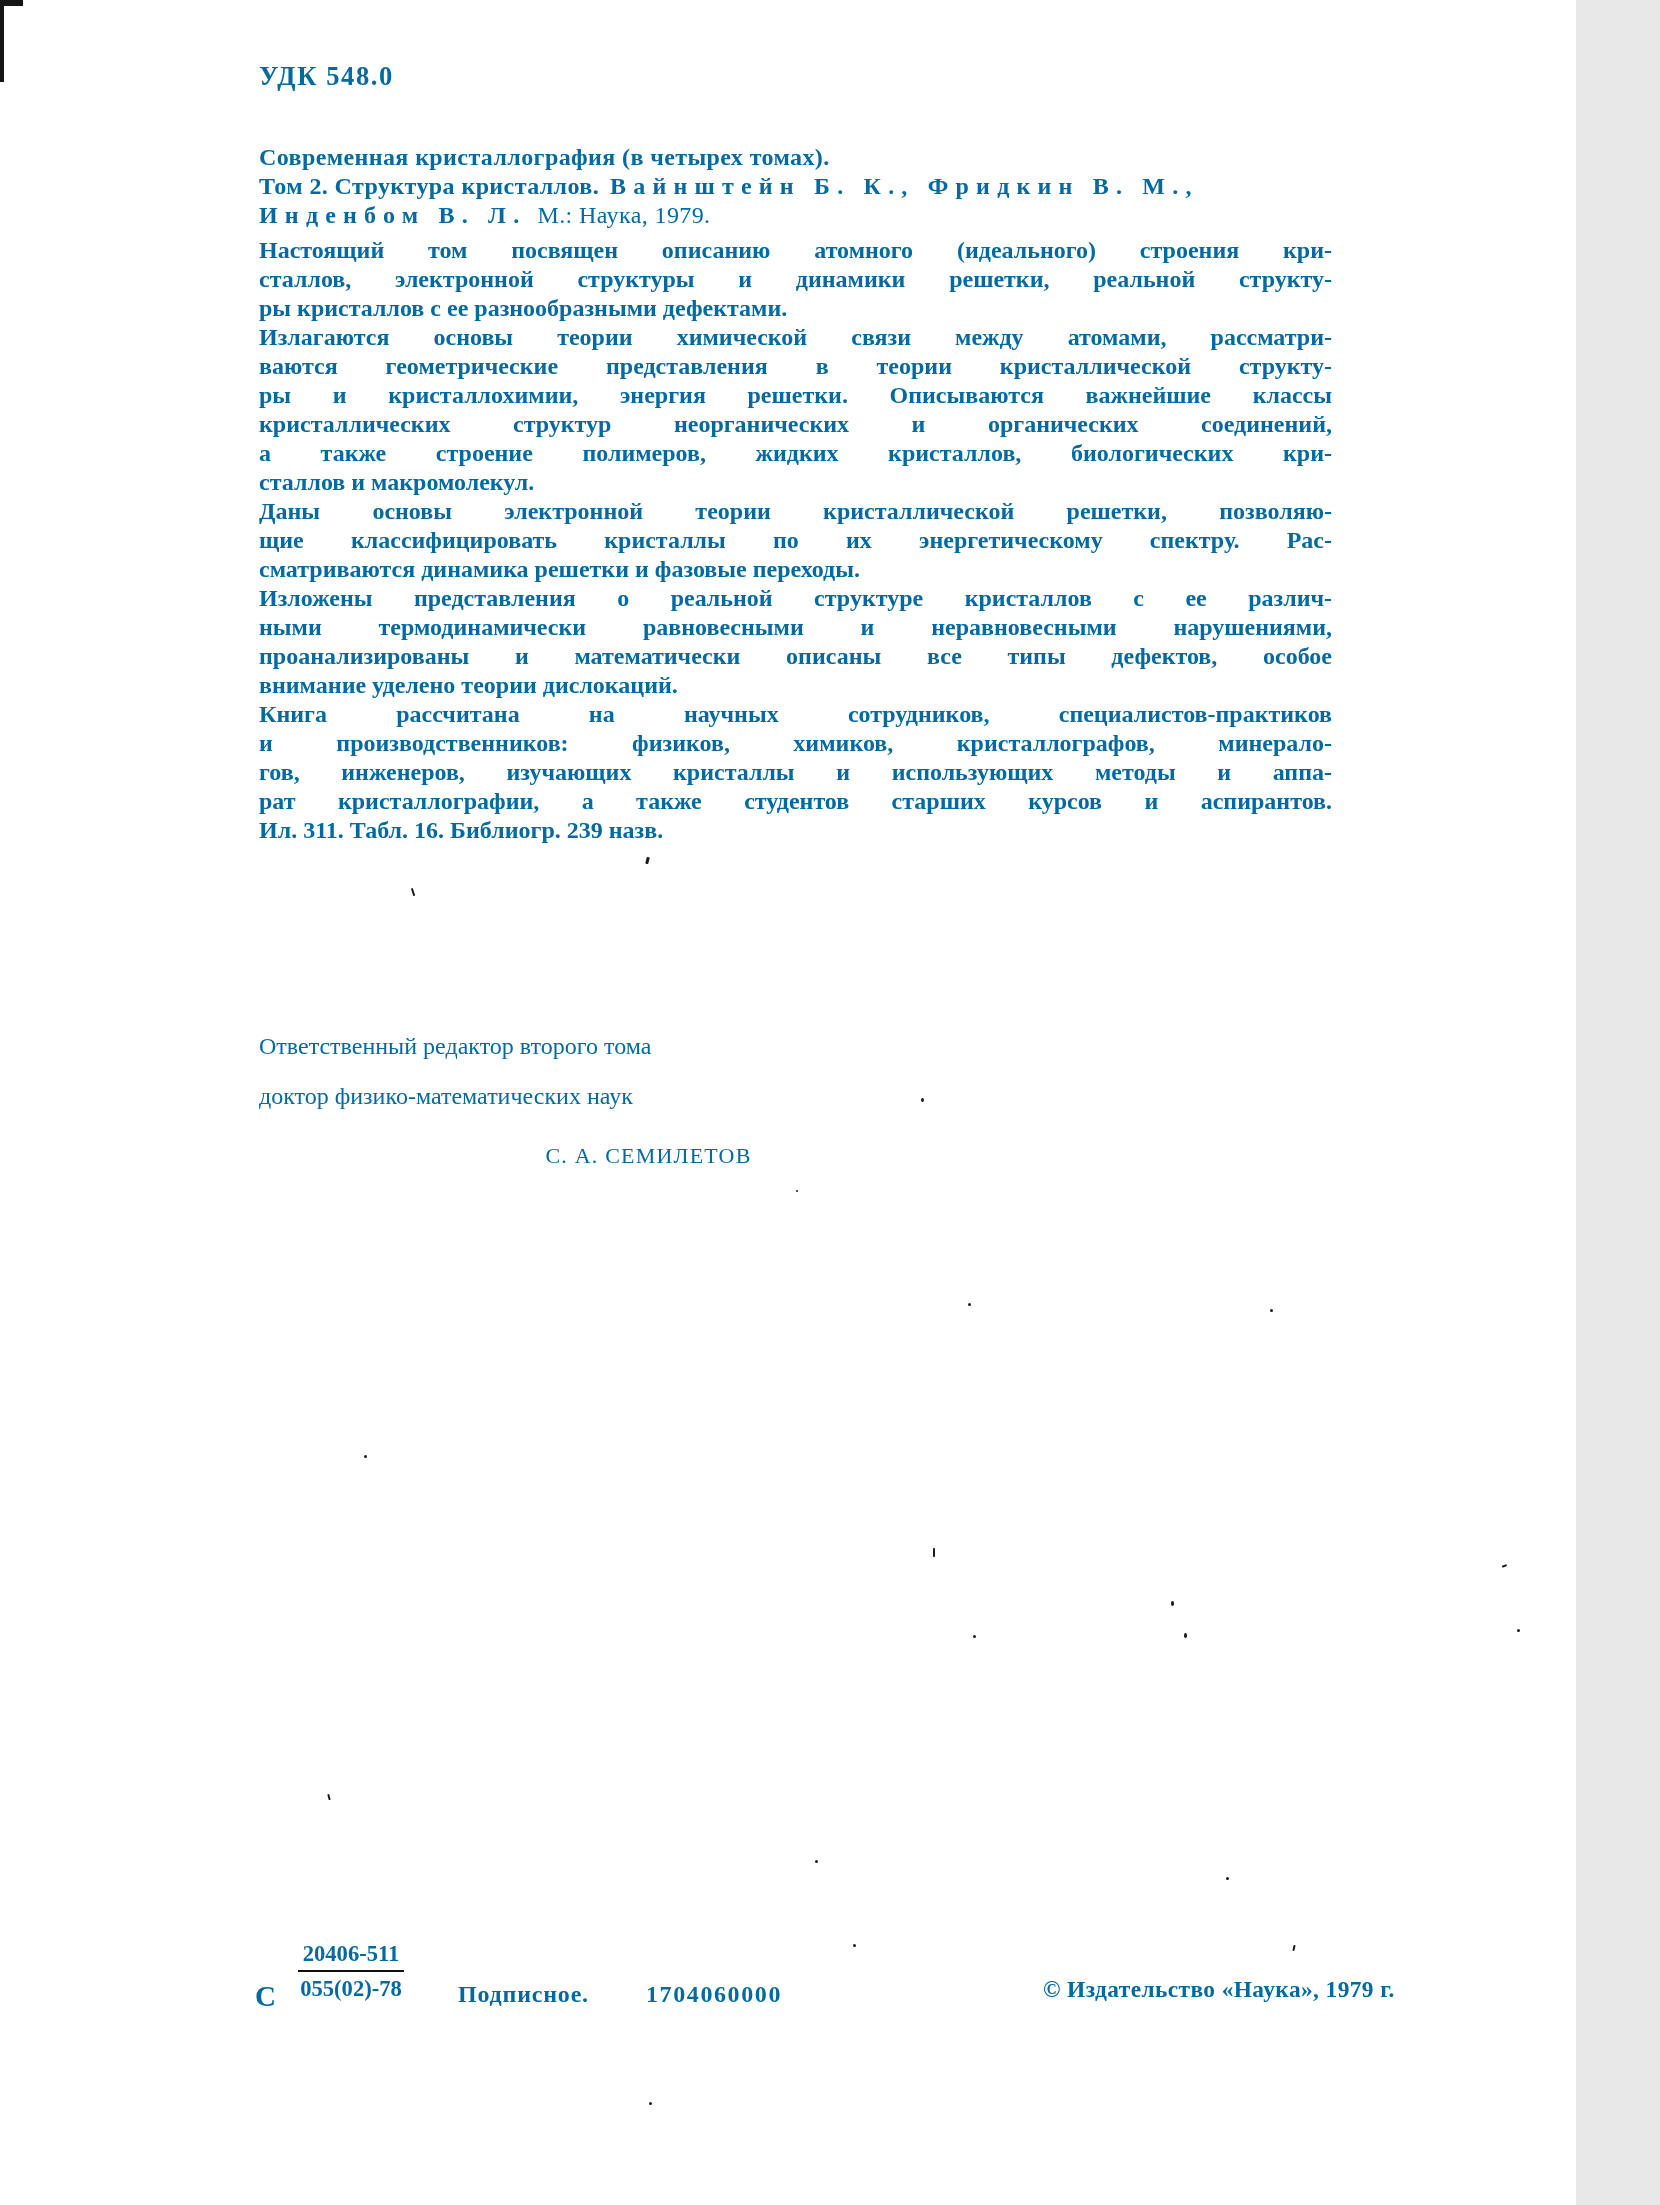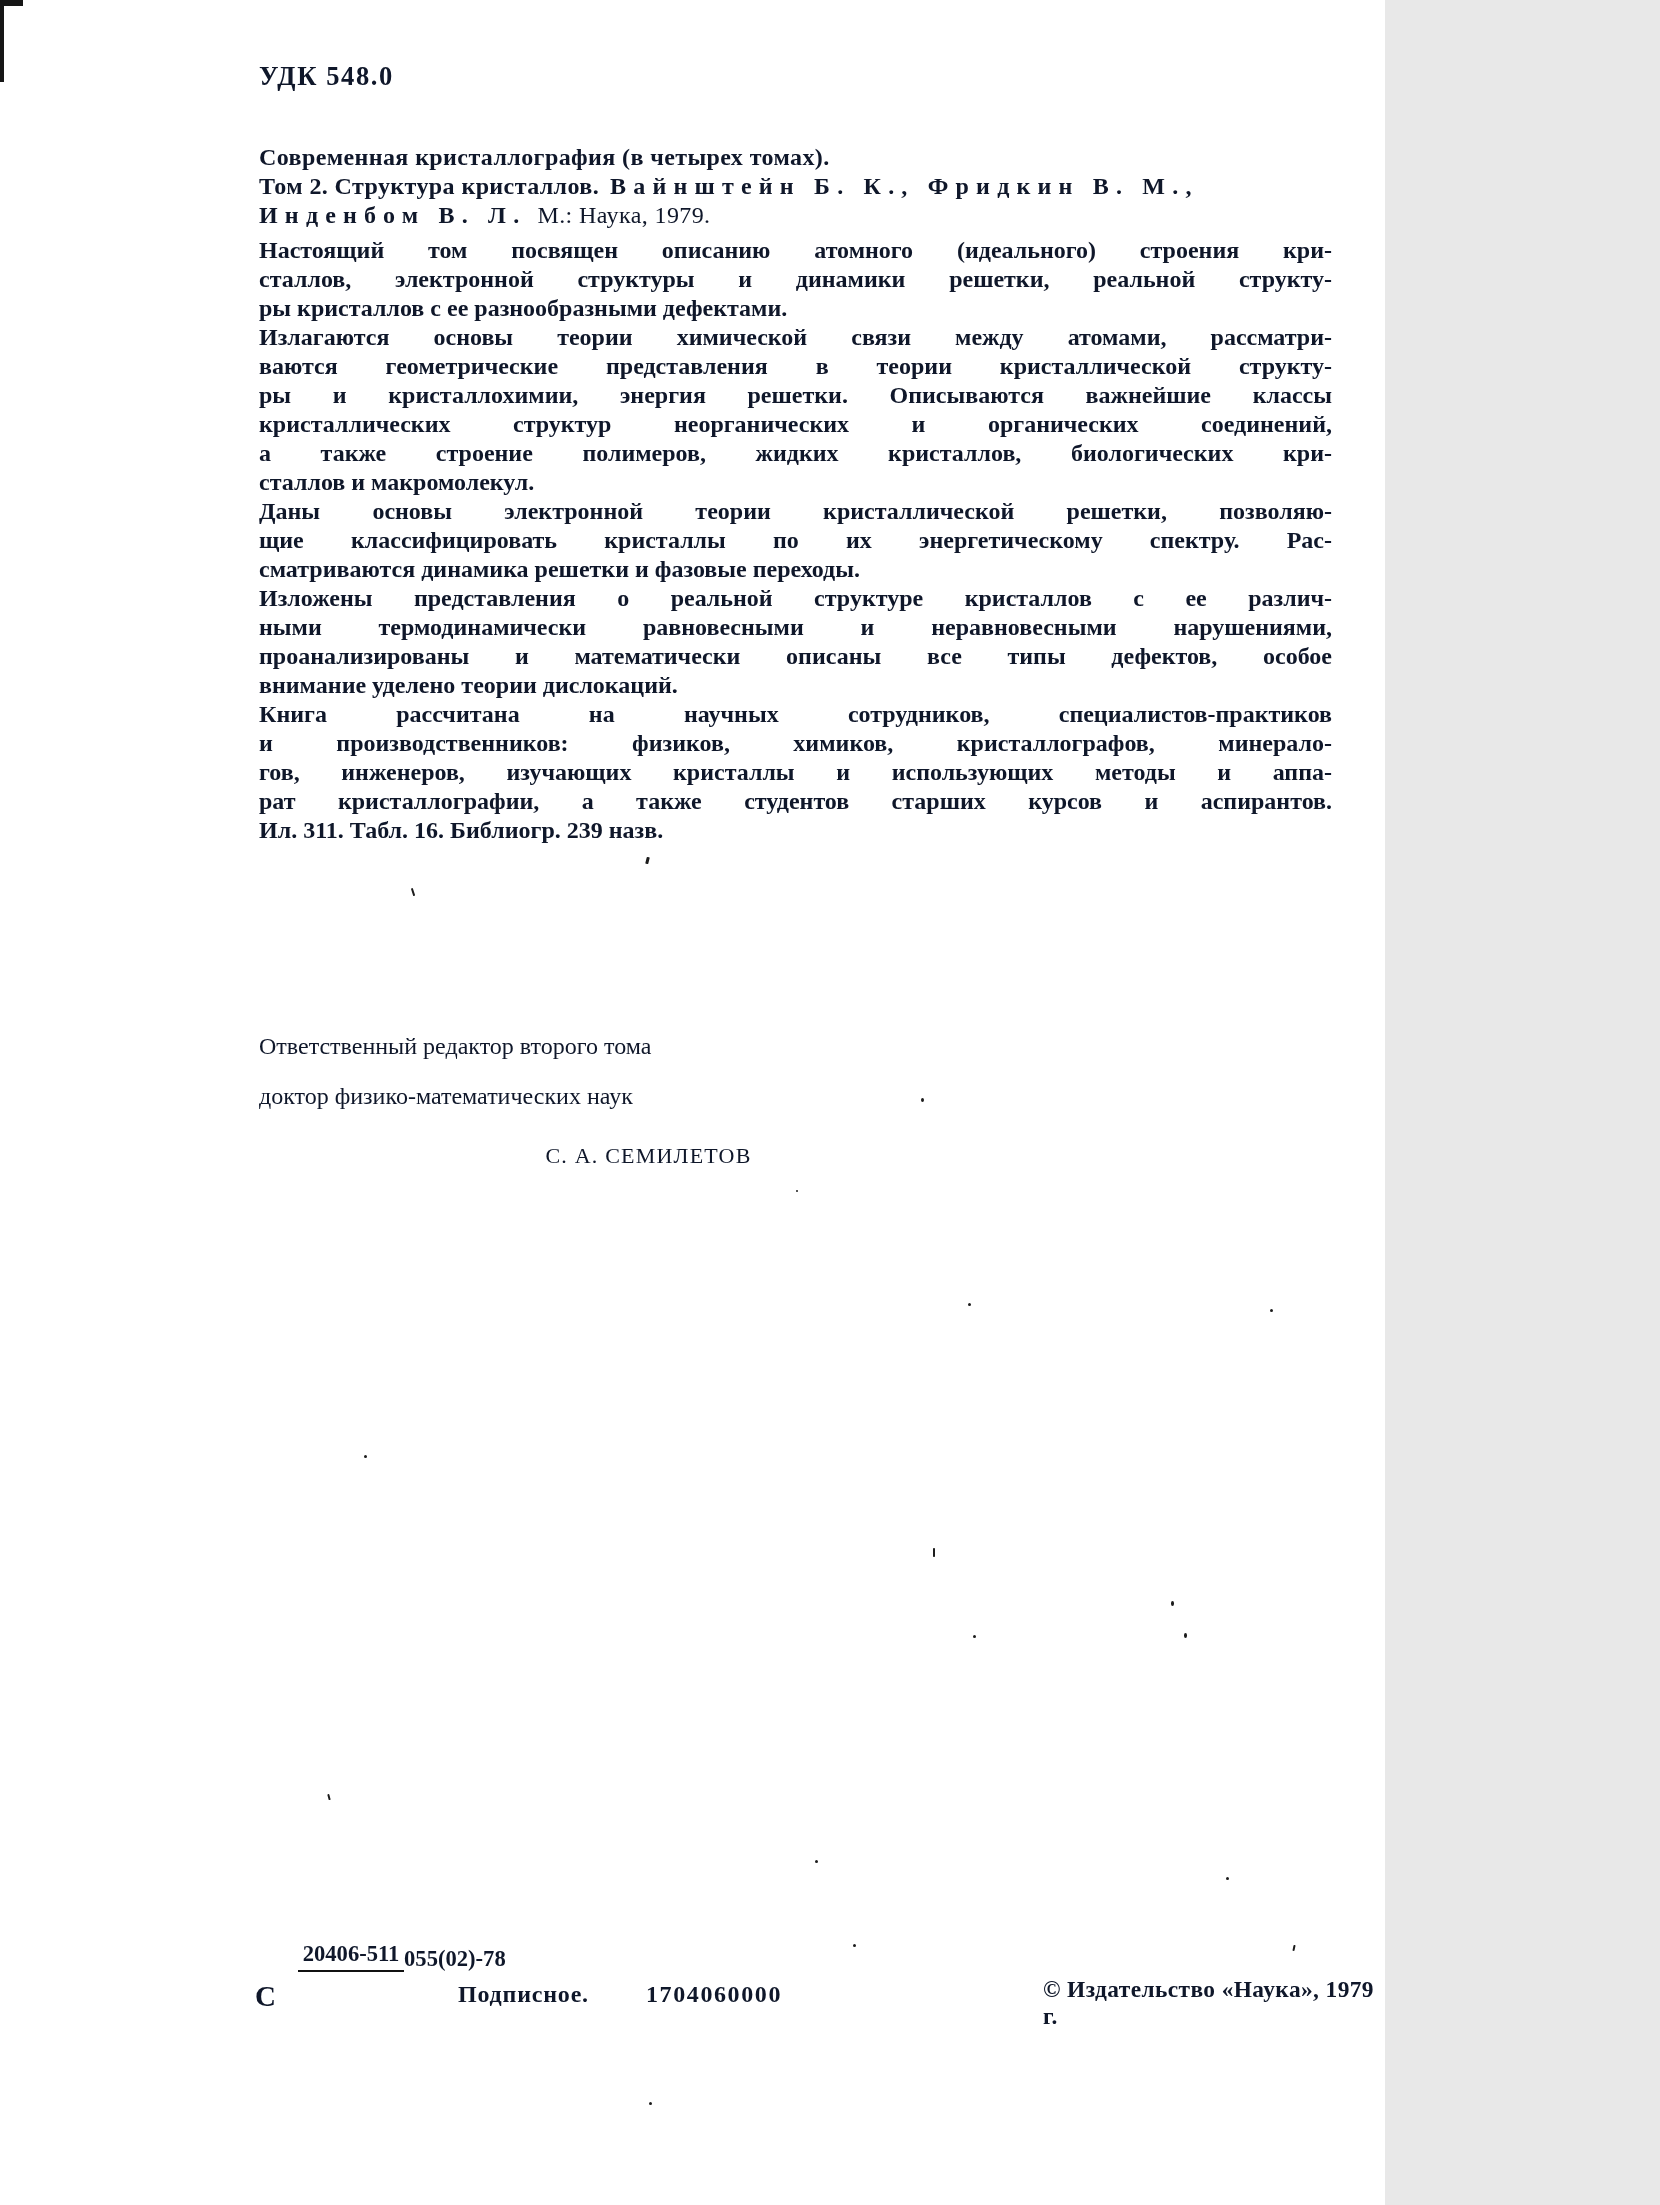--- a/index.html
+++ b/index.html
@@ -1,22 +1,22 @@
 <!DOCTYPE html>
 <html style="font-size:12.5px"><head>
 <meta charset="utf-8">
 <style>
   html,body{margin:0;padding:0;background:#e8e8e8;}
   .page{
     position:relative;
-    width:1385px;height:2205px;
+    width:1576px;height:2205px;
     background:#ffffff;
     overflow:hidden;
     font-family:"Liberation Serif","DejaVu Serif",serif;
-    color:#0f172a;
+    color:#0369a1;
   }
   
   .udk{
     position:absolute;left:259px;top:61px;
     font-size:26.5px;font-weight:700;letter-spacing:1.6px;
   }
   
   .bib{
     position:absolute;left:259px;top:143px;width:1082px;
     font-size:24px;line-height:29px;
@@ -44,21 +44,21 @@
   .editor .role{margin-bottom:21px;}
   .editor .degree{margin-bottom:30px;}
   .editor .name{font-size:22px;letter-spacing:1.2px;text-align:center;}
   
   .series{
     position:absolute;left:255px;top:1980px;
     font-size:29px;font-weight:700;
   }
   .frac{
     position:absolute;left:298px;top:1941px;
-    display:inline-flex;flex-direction:row;align-items:center;
+    display:inline-flex;flex-direction:column;align-items:center;
     font-size:22.6px;font-weight:700;line-height:26px;
   }
   .frac .num{border-bottom:2.3px solid #111;padding:0 4.7px 3.1px 4.7px;}
   .frac .den{padding-top:4px;}
   .subscr{
     position:absolute;left:458px;top:1981px;
     font-size:24px;font-weight:700;letter-spacing:0.8px;
   }
   .ordernum{
     position:absolute;left:646px;top:1981px;

